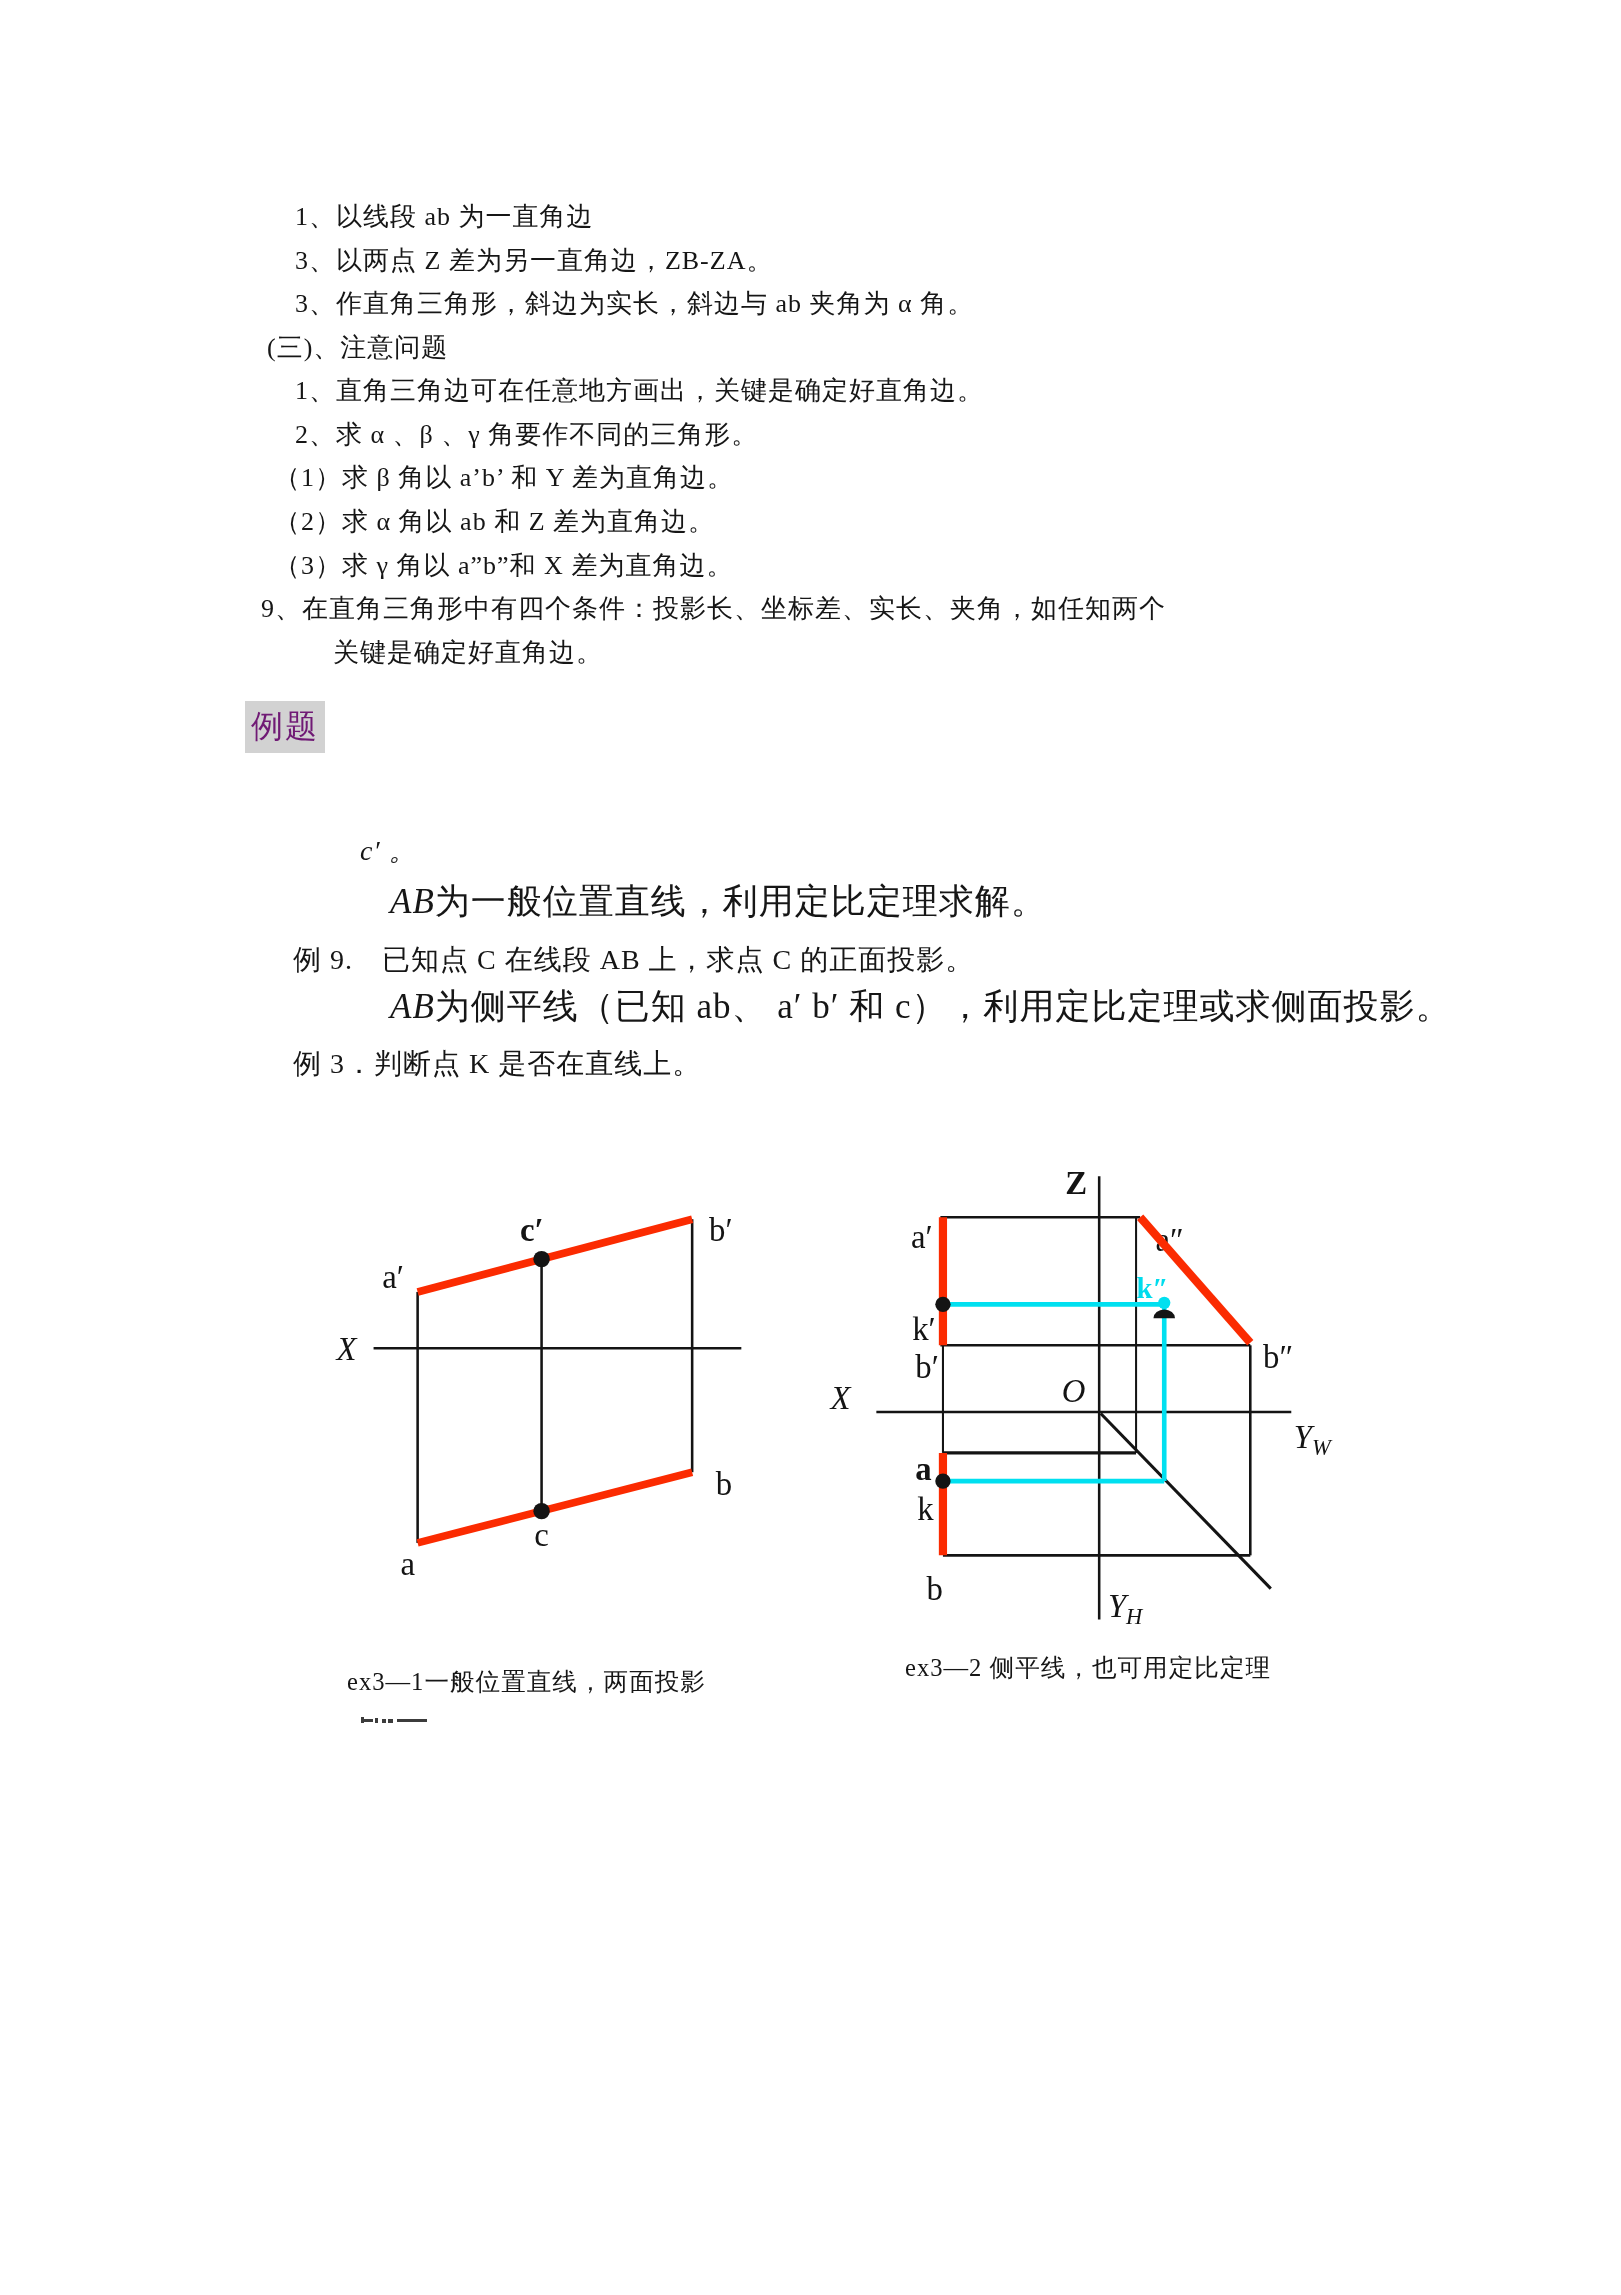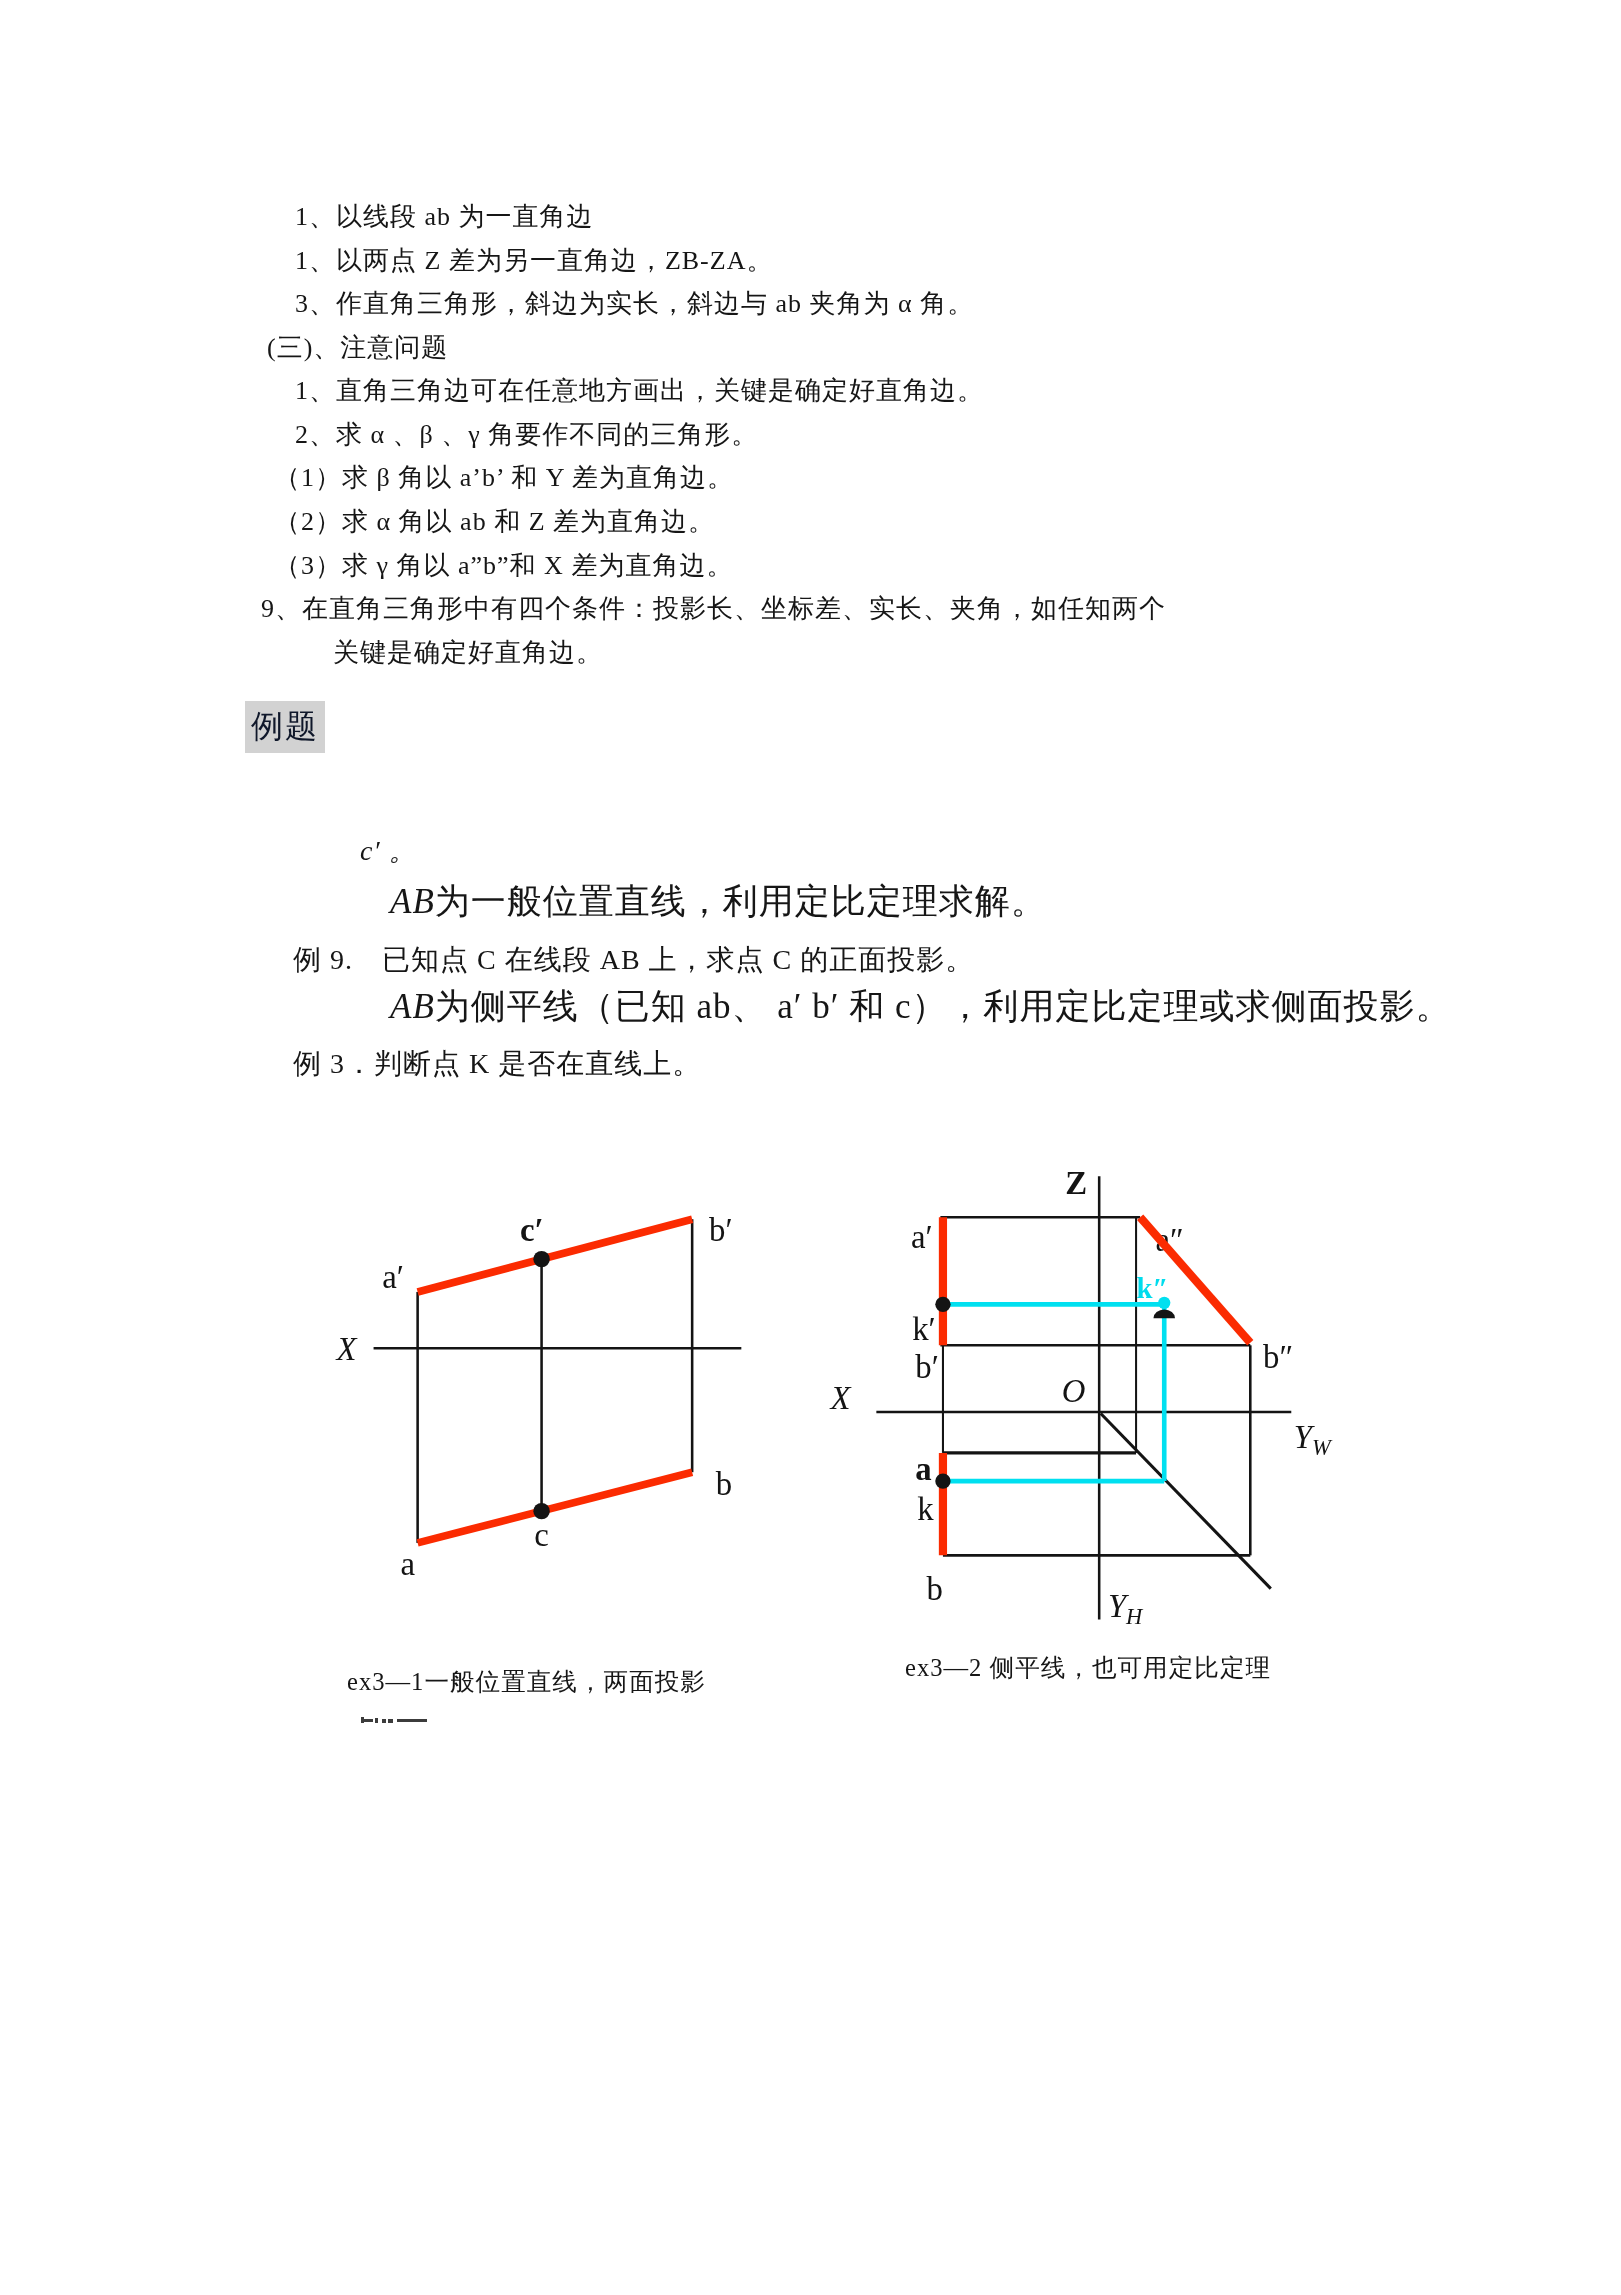--- a/index.html
+++ b/index.html
@@ -37,21 +37,21 @@
   .heading-box{
     position:absolute;
     left:245px;top:701px;
     width:80px;height:52px;
     background:#d2d2d2;
     display:flex;align-items:center;justify-content:center;
   }
   .heading-box span{
     font-size:32px;
     letter-spacing:2.1px;
-    color:#0f172a;
+    color:#701a75;
   }
   .caption{
     position:absolute;
     font-size:24.6px;
     white-space:nowrap;
     letter-spacing:1px;
     line-height:1;
   }
   .artifact{position:absolute;left:361px;top:1716px;width:67px;height:7.2px;}
   .artifact i{position:absolute;background:#3c3c3c;display:block;}
@@ -65,21 +65,21 @@
   .lbl-b{font-weight:bold;}
   .sub{font-size:44px;}
   .k2{fill:#00dced;font-weight:bold;font-size:56px;}
 </style>
 </head>
 <body>
 
 <div class="page">
 
   <div class="tline" style="left:295px;top:204px;">1、以线段 ab 为一直角边</div>
-  <div class="tline" style="left:295px;top:248px;">1、以两点 Z 差为另一直角边，ZB-ZA。</div>
+  <div class="tline" style="left:295px;top:248px;">3、以两点 Z 差为另一直角边，ZB-ZA。</div>
   <div class="tline" style="left:295px;top:291px;">3、作直角三角形，斜边为实长，斜边与 ab 夹角为 α 角。</div>
   <div class="tline" style="left:267px;top:335px;">(三)、注意问题</div>
   <div class="tline" style="left:295px;top:378px;">1、直角三角边可在任意地方画出，关键是确定好直角边。</div>
   <div class="tline" style="left:295px;top:422px;">2、求 α 、β 、γ 角要作不同的三角形。</div>
   <div class="tline" style="left:274px;top:465px;">（1）求 β 角以 a’b’ 和 Y 差为直角边。</div>
   <div class="tline" style="left:274px;top:509px;">（2）求 α 角以 ab 和 Z 差为直角边。</div>
   <div class="tline" style="left:274px;top:553px;">（3）求 γ 角以 a”b”和 X 差为直角边。</div>
   <div class="tline" style="left:261px;top:596px;">9、在直角三角形中有四个条件：投影长、坐标差、实长、夹角，如任知两个</div>
   <div class="tline" style="left:333px;top:640px;">关键是确定好直角边。</div>
 

